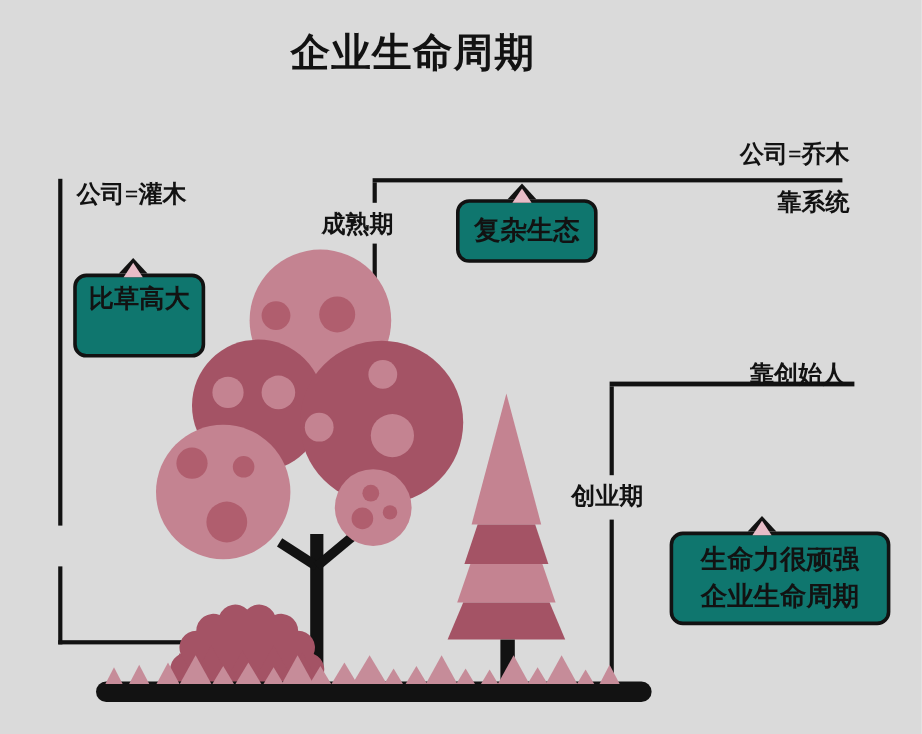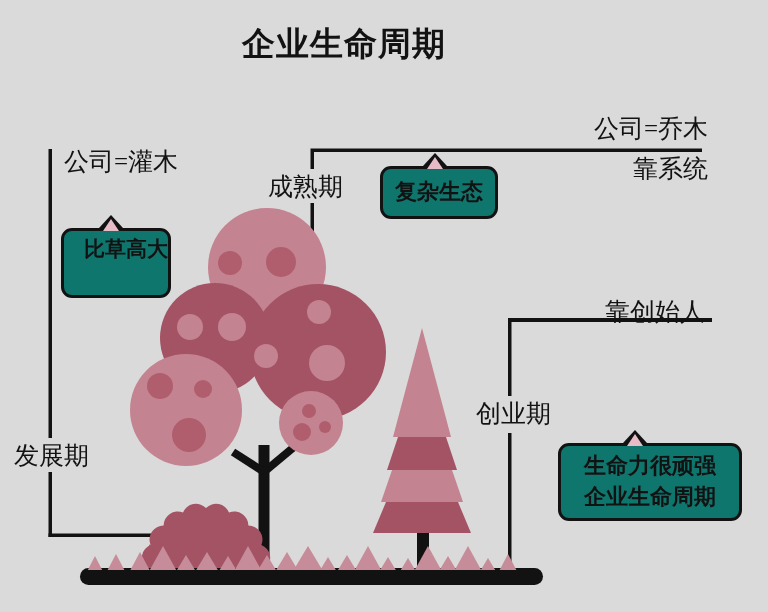--- a/index.html
+++ b/index.html
@@ -9,38 +9,38 @@
     background:#dadada;
     overflow:hidden;
     font-family:"Liberation Serif","DejaVu Serif",serif;
     color:#121212;
   }
   .stage svg{position:absolute;left:0;top:0;}
   .title{
     position:absolute;left:0;top:22px;width:688px;
     text-align:center;font-size:33px;font-weight:700;letter-spacing:1px;
   }
-  .lbl{position:absolute;font-weight:400;font-size:25px;line-height:30px;white-space:nowrap;}
+  .lbl{position:absolute;font-weight:700;font-size:20px;line-height:30px;white-space:nowrap;}
   .lbl-right{text-align:right;}
   .bubble{
     position:absolute;
     background:#0f766e;
     border:3px solid #121212;
     border-radius:11px;
     box-sizing:border-box;
     font-weight:700;
     text-align:center;
   }
   .bubble .tail-b{position:absolute;top:-16px;width:0;height:0;
     border-left:12px solid transparent;border-right:12px solid transparent;
     border-bottom:13px solid #121212;}
   .bubble .tail-f{position:absolute;top:-12px;width:0;height:0;
     border-left:8px solid transparent;border-right:8px solid transparent;
     border-bottom:12px solid #e7bcc7;}
-  .b1{left:61px;top:228px;width:110px;height:70px;font-size:21px;line-height:29px;padding-top:4px;text-align:right;}
+  .b1{left:61px;top:228px;width:110px;height:70px;font-size:21px;line-height:29px;padding-top:4px;}
   .b2{left:380px;top:166px;width:118px;height:53px;font-size:22px;line-height:46px;}
   .b3{left:558px;top:443px;width:184px;height:78px;font-size:22px;line-height:31px;padding-top:4px;}
 </style>
 </head>
 <body>
 
 <div class="stage">
 
   <svg width="768" height="612" viewBox="0 0 768 612">
 
@@ -146,21 +146,20 @@
     <div>公司=乔木</div>
     <div style="margin-top:10px;">靠系统</div>
   </div>
 
   <div class="lbl lbl-right" style="right:63px;top:283px;">
     <div style="margin-top:14px;">靠创始人</div>
   </div>
 
   <div class="lbl" style="left:476px;top:399px;">创业期</div>
 
-  <div class="lbl" style="left:14px;top:441px;">发展期</div>
 
   <div class="bubble b1">
     <span class="tail-b" style="left:35px;"></span>
     <span class="tail-f" style="left:39px;"></span>
     <div>比草高大</div>
   </div>
 
   <div class="bubble b2">
     <span class="tail-b" style="left:40px;"></span>
     <span class="tail-f" style="left:44px;"></span>

